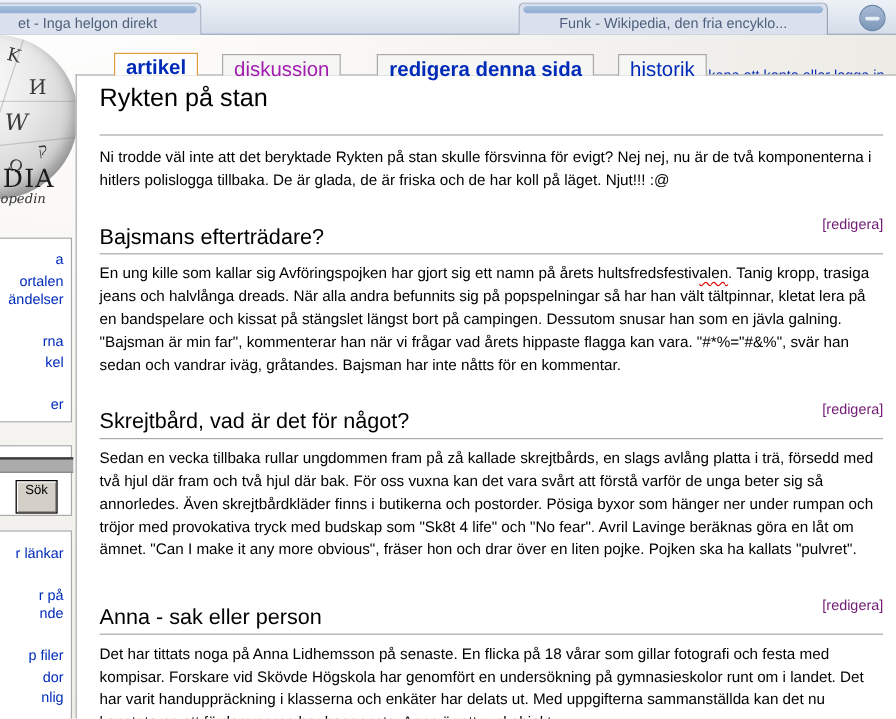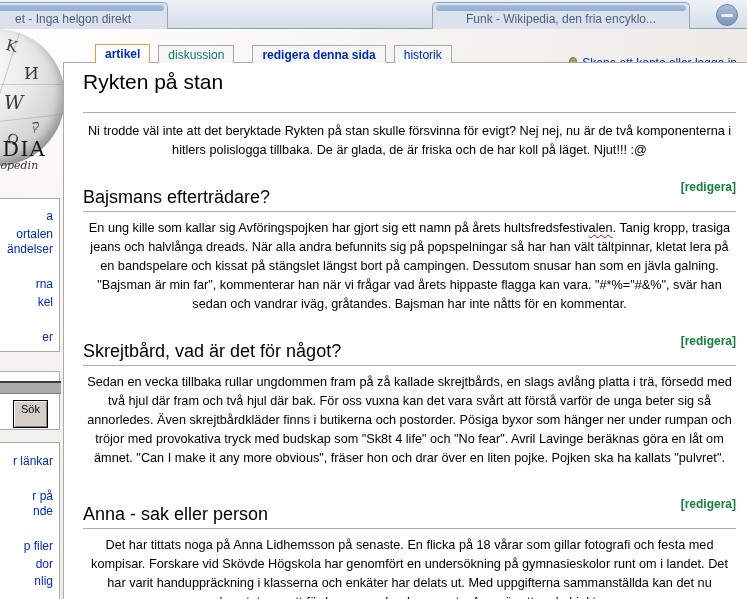--- a/index.html
+++ b/index.html
@@ -65,39 +65,39 @@
     background:#ababab; border-top:2px solid #3c3c3c; border-bottom:1px solid #808080; }
   .sok-btn { position:absolute; right:11px; top:28px; width:35px; height:28px;
     background:#d4d0c8; border:1px solid #000;
     box-shadow:inset 1px 1px 0 #fff, inset -1px -1px 0 #808080;
     font-size:11px; text-align:center; line-height:17px; color:#000; cursor:pointer; }
   .toolbox { left:-14px; top:413px; width:74px; height:200px; }
   .tf1{top:11px;} .tf2{top:46px;} .tf3{top:61px;} .tf4{top:96px;} .tf5{top:114px;} .tf6{top:131px;}
 
   
   .ptabs { position:absolute; left:95px; top:16px; height:18px; display:flex; align-items:flex-end; z-index:5; }
-  .ptab { height:18px; padding:2px 9px 0; font-size:12px; background:#f6f6f4;
-    border:1px solid #aaa; border-bottom:none; margin-right:8px; color:#002bb8;
+  .ptab { height:18px; padding:2px 9px 0; font-size:17px; background:#f6f6f4;
+    border:1px solid #aaa; border-bottom:none; margin-right:20px; color:#002bb8;
     cursor:pointer; white-space:nowrap; }
   .ptab.sel { background:#fff; border-color:#d9a13f; font-weight:bold; height:19px; }
-  .ptab.red { color:#0f766e; }
+  .ptab.red { color:#a21caf; }
   .ptab.bold { font-weight:bold; }
   .ptab.gap { margin-left:10px; }
 
   
   .content { position:absolute; left:63px; top:33px; width:684px; height:537px;
     background:#fff; border-left:1px solid #aaa; border-top:1px solid #aaa;
     padding:7px 11px 0 19px; color:#000; }
   .content h1 { font-size:21px; font-weight:normal; border-bottom:1px solid #aaa;
     padding-bottom:18px; margin-bottom:9px; }
   .content h2 { font-size:18px; font-weight:normal; border-bottom:1px solid #aaa;
     padding-bottom:3px; margin-top:27px; margin-bottom:7px; }
   .content h2.h-anna { margin-top:36px; }
-  .content p { font-size:12.7px; line-height:19px; margin-bottom:14px;text-align:center; }
-  .editsection { float:right; font-size:12px; font-weight:bold; color:#15803d;
+  .content p { font-size:12.7px; line-height:19px; margin-bottom:14px; }
+  .editsection { float:right; font-size:12px; font-weight:normal; color:#701a75;
     transform:translateY(-7px); cursor:pointer; }
   .sic { text-decoration:underline; text-decoration-style:wavy; text-decoration-color:#d00;
     text-decoration-thickness:1px; text-underline-offset:2px; }
 </style>
 </head>
 <body>
 
 <div class="tabbar">
   <div class="btab btab1">
     <div class="pill"></div>

